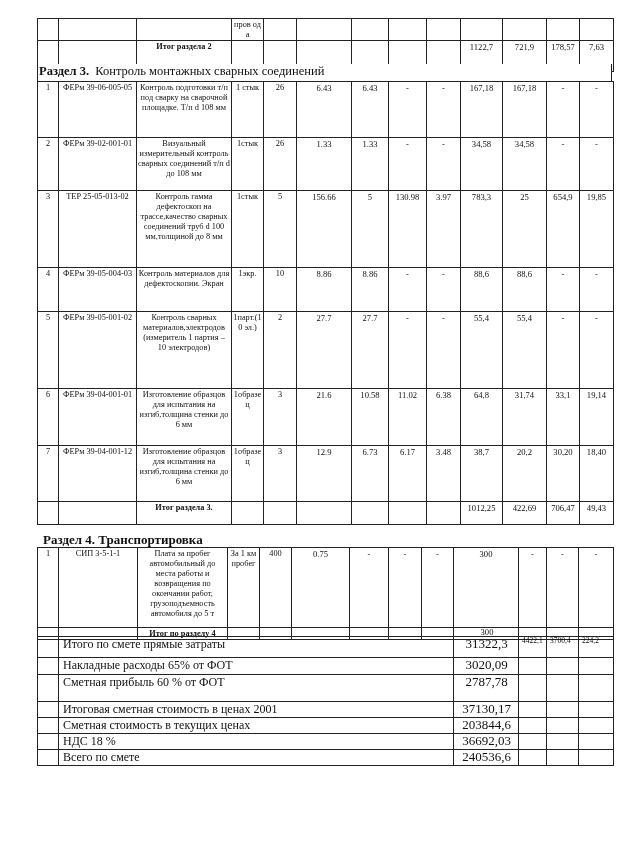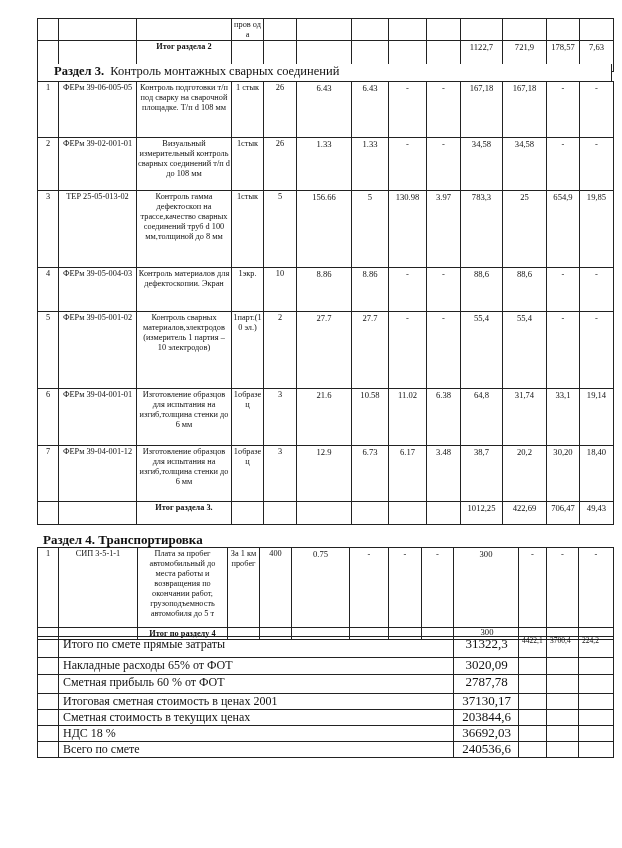--- a/index.html
+++ b/index.html
@@ -3,21 +3,21 @@
 <meta charset="utf-8">
 <style>
   html,body{margin:0;padding:0;background:#fff;}
   body{width:622px;height:848px;position:relative;overflow:hidden;font-family:"Liberation Serif",serif;color:#111;}
   .page{position:absolute;left:0;top:0;width:622px;height:848px;}
   table.g{position:absolute;border-collapse:collapse;table-layout:fixed;}
   table.g td{border:1px solid #222;padding:1px 1px 0 1px;vertical-align:top;text-align:center;font-size:8.3px;line-height:10px;overflow:hidden;word-break:break-all;}
   table.g td.desc{word-break:normal;}
   table.g td.bold{font-weight:bold;}
   table.g td.num{font-size:8.6px;}
-  .sec-title{position:absolute;left:37px;width:575px;border-left:1px solid #222;border-right:1px solid #222;font-size:12.5px;font-family:"Liberation Serif",serif;line-height:15px;padding-left:16px;box-sizing:border-box;background:#fff;}
+  .sec-title{position:absolute;left:37px;width:575px;border-left:1px solid #222;border-right:1px solid #222;font-size:12.5px;font-family:"Liberation Serif",serif;line-height:15px;padding-left:1px;box-sizing:border-box;background:#fff;}
   .sec-title b{font-weight:bold;}
   table.t td{font-size:12px;line-height:14px;padding:0 2px;}
   table.t td.lab{text-align:left;padding-left:4px;}
   table.t td.val{text-align:center;font-size:13px;padding-left:3px;}
   table.t td.sm{font-size:7.5px;line-height:8px;text-align:left;padding-left:3px;}
 </style>
 </head>
 <body>
 
 <div class="page">
@@ -291,21 +291,21 @@
       <td class="sm">224,2</td>
     </tr>
     <tr style="height:17px">
       <td></td>
       <td class="lab">Накладные расходы 65% от ФОТ</td>
       <td class="val">3020,09</td>
       <td></td>
           <td></td>
           <td></td>
     </tr>
-    <tr style="height:19px">
+    <tr style="height:27px">
       <td></td>
       <td class="lab">Сметная прибыль 60 % от ФОТ</td>
       <td class="val">2787,78</td>
       <td></td>
           <td></td>
           <td></td>
     </tr>
     <tr style="height:16px">
       <td></td>
       <td class="lab">Итоговая сметная стоимость в ценах 2001</td>

